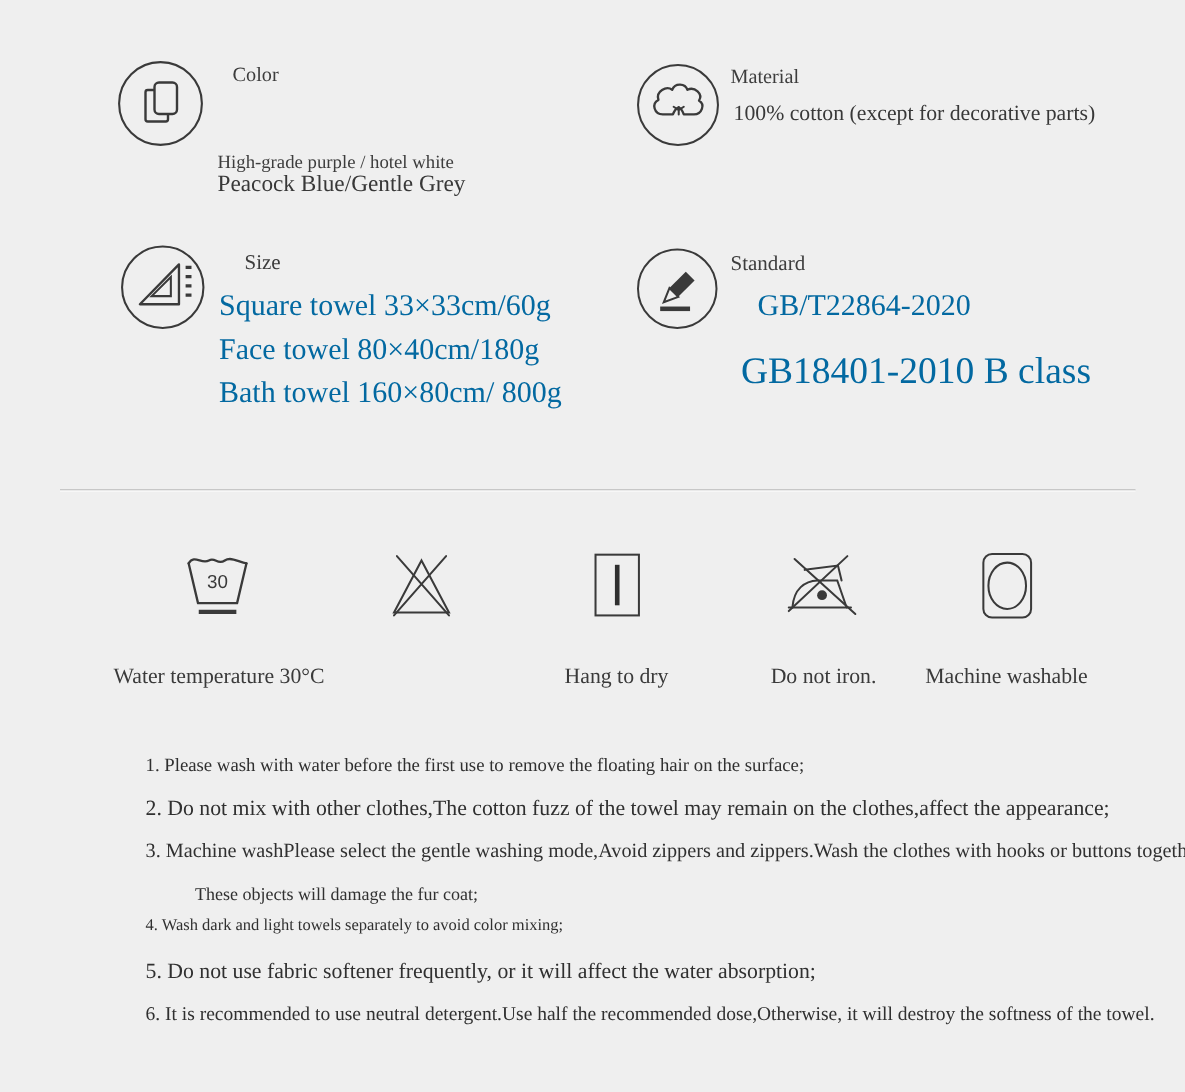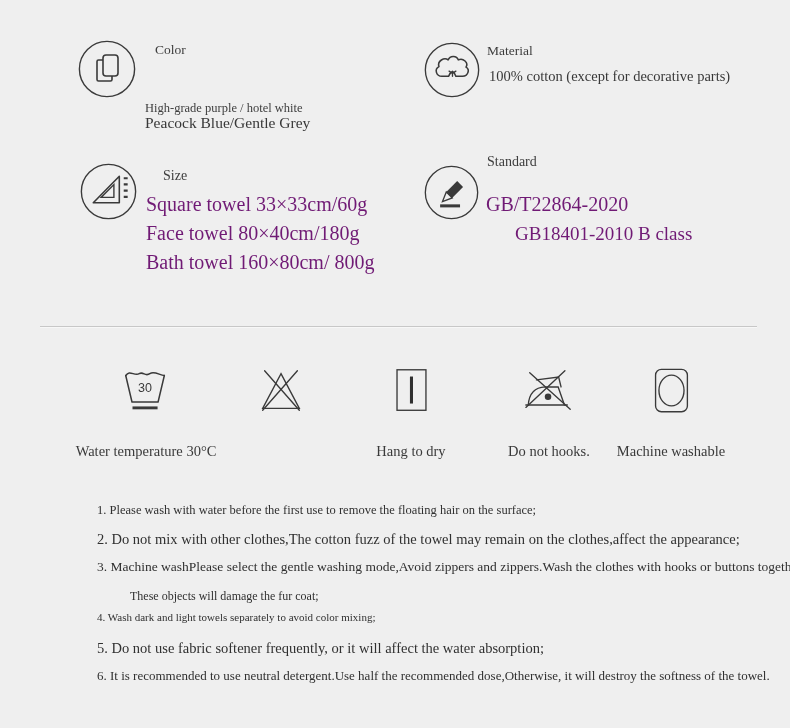--- a/index.html
+++ b/index.html
@@ -5,21 +5,21 @@
   html,body{margin:0;padding:0;}
   body{font-family:"Liberation Serif","DejaVu Serif",serif;}
   .page{position:relative;width:790px;height:728px;background:#efefef;overflow:hidden;color:#3a3a3a;padding-left:44px;}
 
   
   .circle-icon{position:absolute;display:flex;align-items:center;justify-content:center;}
   .circle-icon svg{display:block;}
   .spec-title{position:absolute;font-size:13.5px;color:#3d3d3d;}
   .spec-value{position:absolute;font-size:15.5px;color:#383838;}
   .spec-sub{position:absolute;font-size:12.5px;color:#3d3d3d;}
-  .spec-big{position:absolute;font-size:20px;color:#701a75;line-height:29px;}
+  .spec-big{position:absolute;font-size:20px;color:#0369a1;line-height:29px;}
   .spec-big .ln{white-space:nowrap;}
 
   
   .divider{position:absolute;left:40px;top:326px;width:717px;height:0;
            border-top:1px solid #c7c7c7;border-bottom:1px solid #f7f7f7;}
 
   
   .care-item{position:absolute;top:364px;width:150px;text-align:center;}
   .care-icon{height:56px;display:flex;align-items:flex-start;justify-content:center;}
   .care-label{margin-top:23px;font-size:14.5px;color:#3a3a3a;white-space:nowrap;}
@@ -80,25 +80,25 @@
   </div>
 
   <div class="circle-icon" style="left:424px;top:165px;">
     <svg width="55" height="55" viewBox="0 0 58 58">
       <circle class="stthin" cx="29" cy="29" r="27.6"></circle>
       <path class="fill" d="M23.5,28.5 L35,17 L41.2,23.2 L29.7,34.7 Z"></path>
       <path class="stthin" d="M23.5,28.5 L29.7,34.7 L19.5,38.5 Z"></path>
       <rect class="fill" x="17" y="41.5" width="21" height="3.2"></rect>
     </svg>
   </div>
-  <div class="spec-title" style="left:487px;top:154px;font-size:14px;">Standard</div>
-  <div class="spec-big" style="left:486px;top:190px;">
+  <div class="spec-title" style="left:487px;top:169px;font-size:14px;">Standard</div>
+  <div class="spec-big" style="left:505px;top:190px;">
     <div class="ln">GB/T22864-2020</div>
   </div>
-  <div class="spec-big" style="left:494px;top:219px;font-size:19px;margin-left:21px;">
+  <div class="spec-big" style="left:494px;top:233px;font-size:25px;">
     <div class="ln">GB18401-2010 B class</div>
   </div>
 
   <div class="divider"></div>
 
   <div class="care-item" style="left:71px;">
     <div class="care-icon">
       <svg width="54" height="54" viewBox="0 0 56 54">
         <path class="st" d="M7,11 L13.5,38.5 L40.5,38.5 L47,11"></path>
         <path class="st" d="M7,11 C11,4.5 16,12 21,9 C25.5,6.5 27,12.5 32,9 C36.5,6 42,10.5 47,11"></path>
@@ -131,21 +131,21 @@
   <div class="care-item" style="left:474px;">
     <div class="care-icon">
       <svg width="54" height="54" viewBox="0 0 56 54">
         <path class="stthin" d="M4,41.5 L47,41.5"></path>
         <path class="stthin" d="M6.5,41.5 C7.5,28.5 15,23.2 24,22.8 L37.5,22.8 L44,41.5"></path>
         <path class="stthin" d="M15,15.5 L38,12.5 L40.5,22.8"></path>
         <circle class="fill" cx="27" cy="33" r="3.4"></circle>
         <path class="stthin" d="M8,8 L50,46 M44.5,6 L4,44"></path>
       </svg>
     </div>
-    <div class="care-label">Do not hooks.</div>
+    <div class="care-label">Do not iron.</div>
   </div>
 
   <div class="care-item" style="left:596px;">
     <div class="care-icon">
       <svg width="54" height="54" viewBox="0 0 56 54">
         <rect class="stthin" x="12" y="4.5" width="33" height="44" rx="6"></rect>
         <ellipse class="stthin" cx="28.5" cy="26.5" rx="13" ry="16"></ellipse>
       </svg>
     </div>
     <div class="care-label">Machine washable</div>

